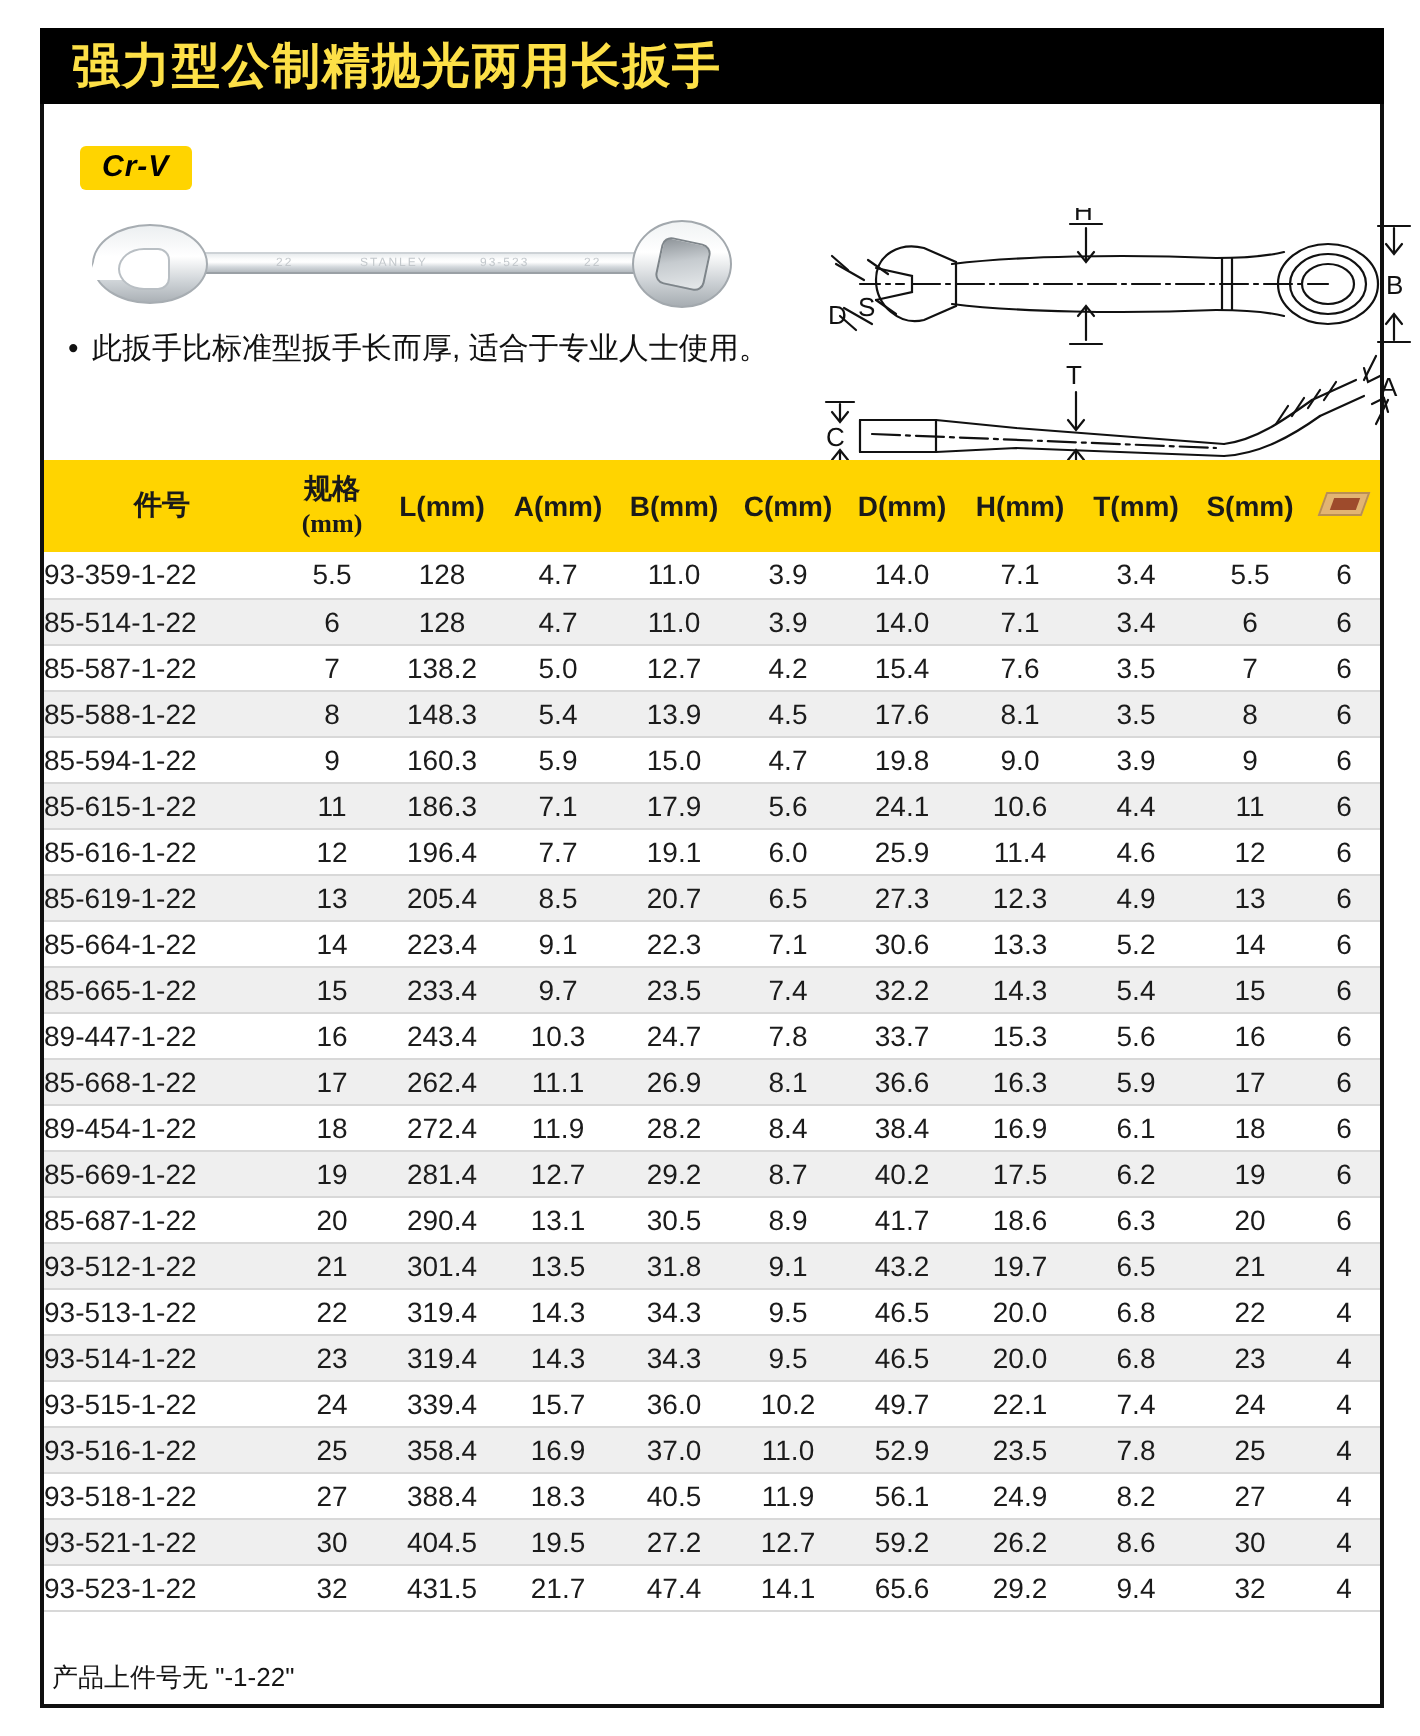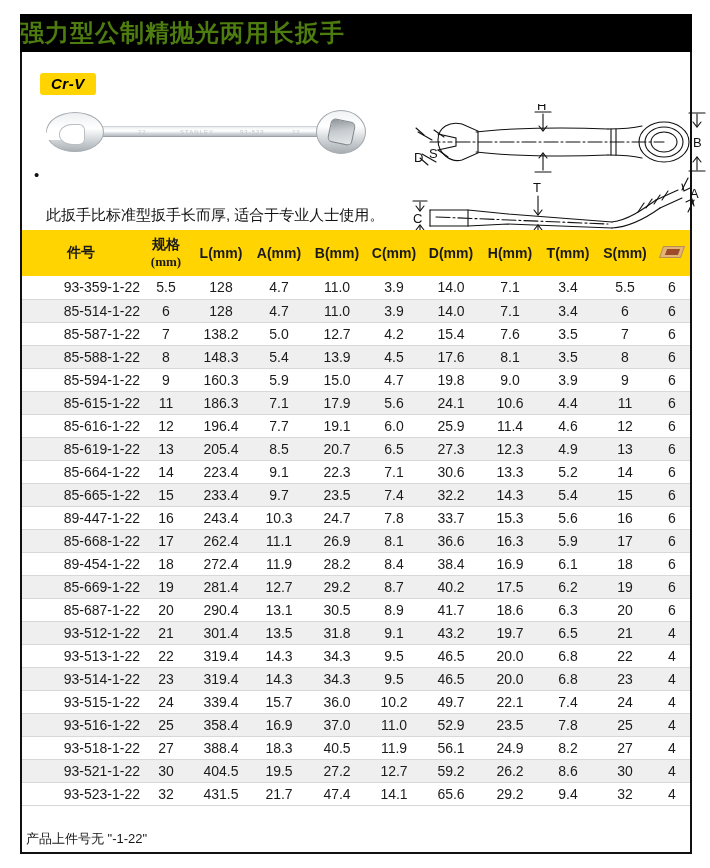--- a/index.html
+++ b/index.html
@@ -25,24 +25,25 @@
   }
   
   .titlebar {
     position: absolute;
     left: 20px; top: 14px;
     width: 672px; height: 38px;
     background: #000000;
     display: flex; align-items: center;
   }
   .titlebar .title-text {
-    color: #4d7c0f;
+    color: #fde047;
     font-size: 24px;
     font-weight: bold;
     letter-spacing: 1px;
+    padding-left: 16px;
     white-space: nowrap;
   }
   
   .upper {
     position: absolute;
     left: 22px; top: 52px;
     width: 668px; height: 125px;
     background: #ffffff;
   }
   
@@ -123,21 +124,21 @@
   
   .desc {
     position: absolute;
     left: 10px; top: 112px;
     width: 370px;
     font-size: 15px;
     line-height: 22px;
     color: #111111;
   }
   .desc .bullet { position: absolute; left: 2px; top: 0; }
-  .desc .dtext { display: block; padding-left: 14px; margin-top: 40px; }
+  .desc .dtext { display: block; padding-left: 14px; }
   
   .drawings {
     position: absolute;
     left: 390px; top: 52px;
     width: 296px; height: 176px;
   }
   .drawings svg { display: block; }
   
   .table-wrap {
     position: absolute;
@@ -166,21 +167,21 @@
     font-size: 14px;
     color: #1b1b1b;
     text-align: center;
     height: 23px;
     padding: 0;
     border-bottom: 1px solid #d8d8d8;
     white-space: nowrap;
   }
   table.spec tbody tr:nth-child(even) td { background: #efefef; }
   table.spec tbody tr:nth-child(odd)  td { background: #ffffff; }
-  table.spec td.part { text-align: right; }
+  table.spec td.part { text-align: left; }
   .boxicon {
     display: inline-block;
     width: 22px; height: 16px;
     position: relative;
   }
   .boxicon .lid {
     position: absolute; left: 0; top: 2px;
     width: 22px; height: 12px;
     background: #E2B473;
     transform: skewX(-20deg);

